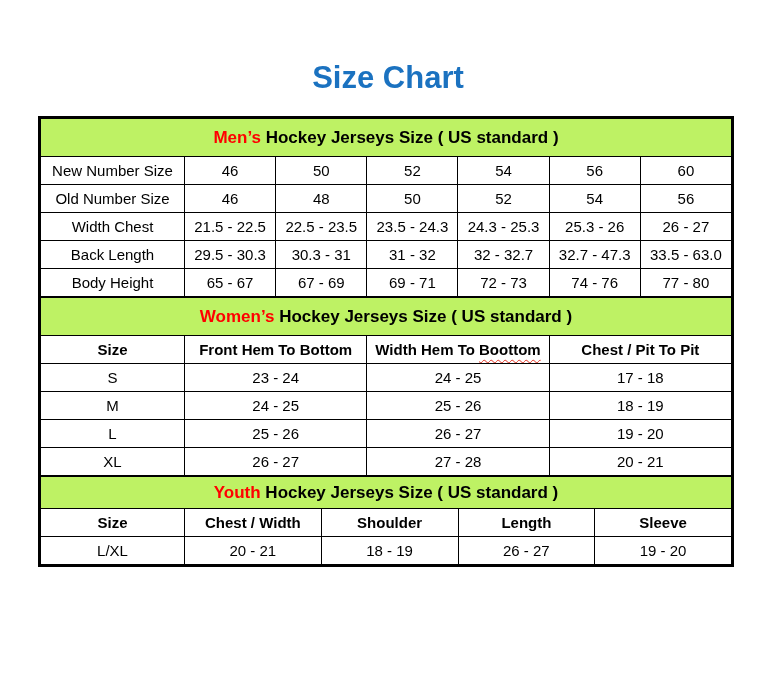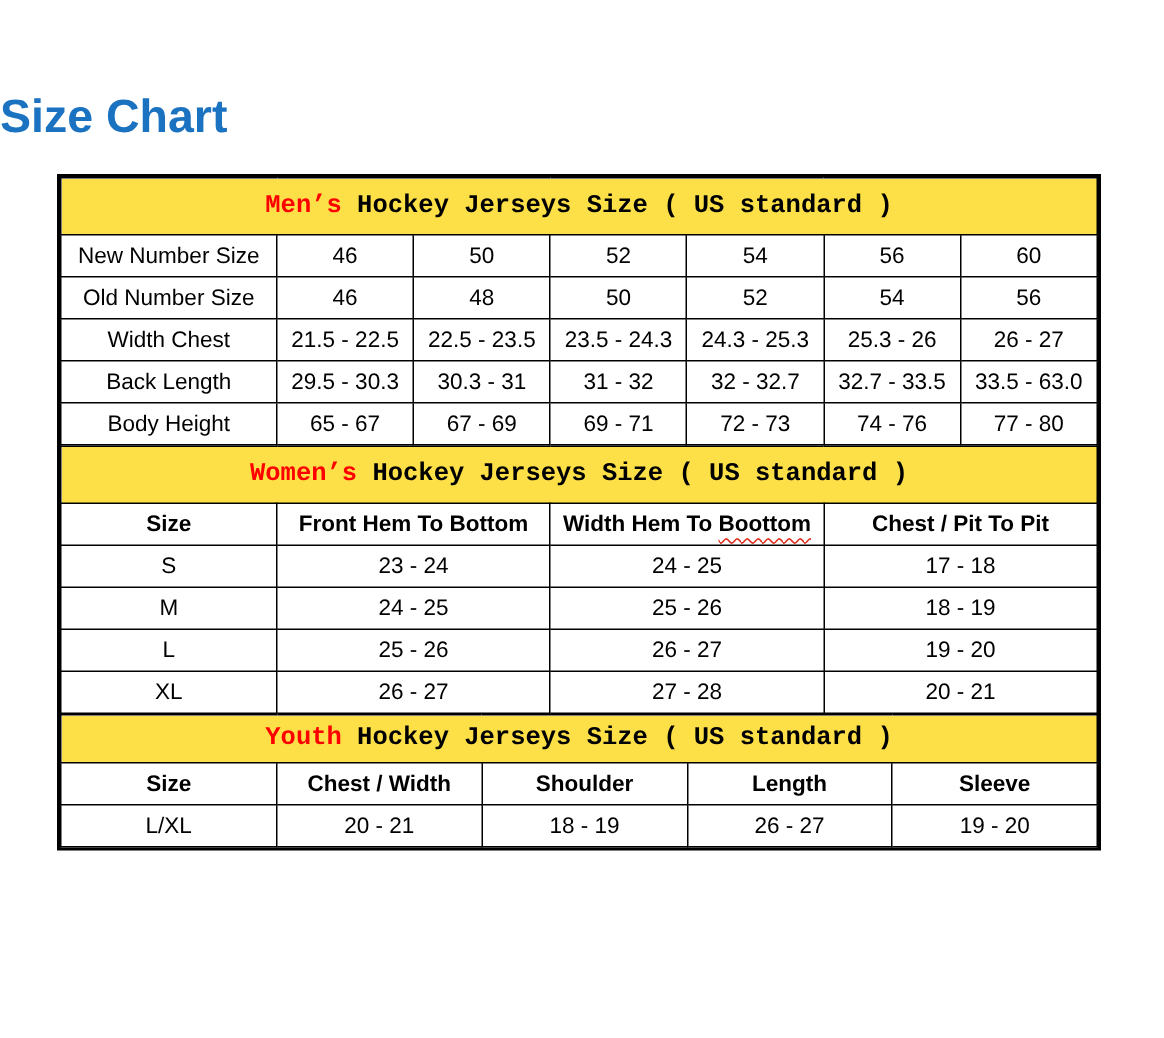--- a/index.html
+++ b/index.html
@@ -9,20 +9,21 @@
     width: 776px;
     height: 692px;
     font-family: "Liberation Sans", sans-serif;
     color: #000000;
     overflow: hidden;
   }
   .page { width: 776px; height: 692px; background: #ffffff; }
   h1.title {
     margin: 0;
     padding-top: 60px;
+    text-align: center;
     font-size: 31px;
     font-weight: bold;
     color: #1B72C0;
     letter-spacing: 0px;
   }
   .chart-wrap {
     margin: 20px 0 0 38px;
     width: 696px;
     box-sizing: border-box;
     border: 2px solid #000000;
@@ -40,25 +41,24 @@
     height: 27px;
     padding: 0 2px;
     font-size: 15px;
     font-weight: normal;
     overflow: hidden;
     white-space: nowrap;
   }
   table.tbl th { font-weight: bold; }
   col.c-label { width: 144px; }
   tr.band-row th {
-    background: #fde047;
+    background: #bef264;
     height: 37px;
     font-size: 17px;
     font-weight: bold;
-    font-family: Liberation Mono, monospace;
   }
   table.youth tr.band-row th { height: 31px; }
   .accent { color: #FF0000; font-weight: bold; }
   td.row-label-bold { font-weight: bold; }
   .typo {
     text-decoration: underline;
     text-decoration-style: wavy;
     text-decoration-color: #E03020;
     text-decoration-thickness: 1px;
     text-underline-offset: 4px;
@@ -113,21 +113,21 @@
           <td>24.3 - 25.3</td>
           <td>25.3 - 26</td>
           <td>26 - 27</td>
         </tr>
         <tr>
           <td>Back Length</td>
           <td>29.5 - 30.3</td>
           <td>30.3 - 31</td>
           <td>31 - 32</td>
           <td>32 - 32.7</td>
-          <td>32.7 - 33.5</td>
+          <td>32.7 - 47.3</td>
           <td>33.5 - 63.0</td>
         </tr>
         <tr>
           <td>Body Height</td>
           <td>65 - 67</td>
           <td>67 - 69</td>
           <td>69 - 71</td>
           <td>72 - 73</td>
           <td>74 - 76</td>
           <td>77 - 80</td>

